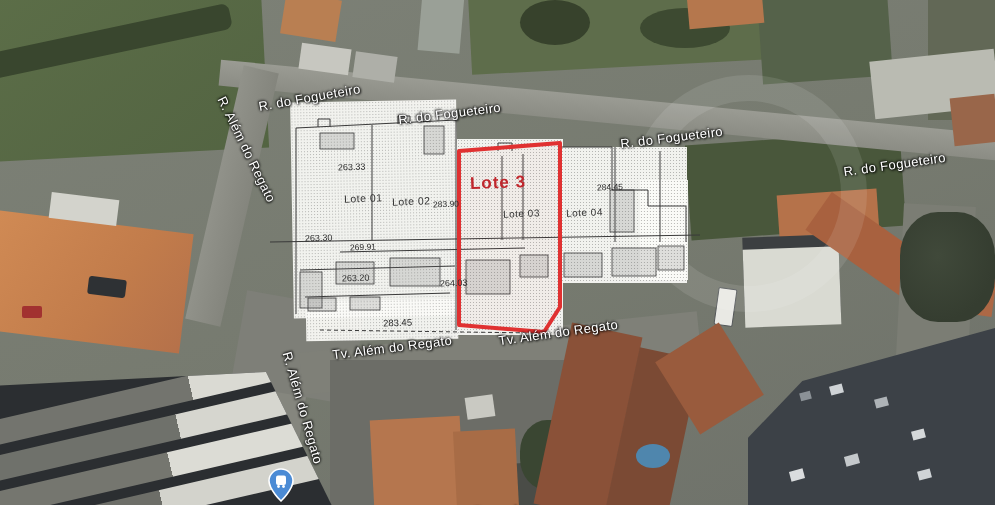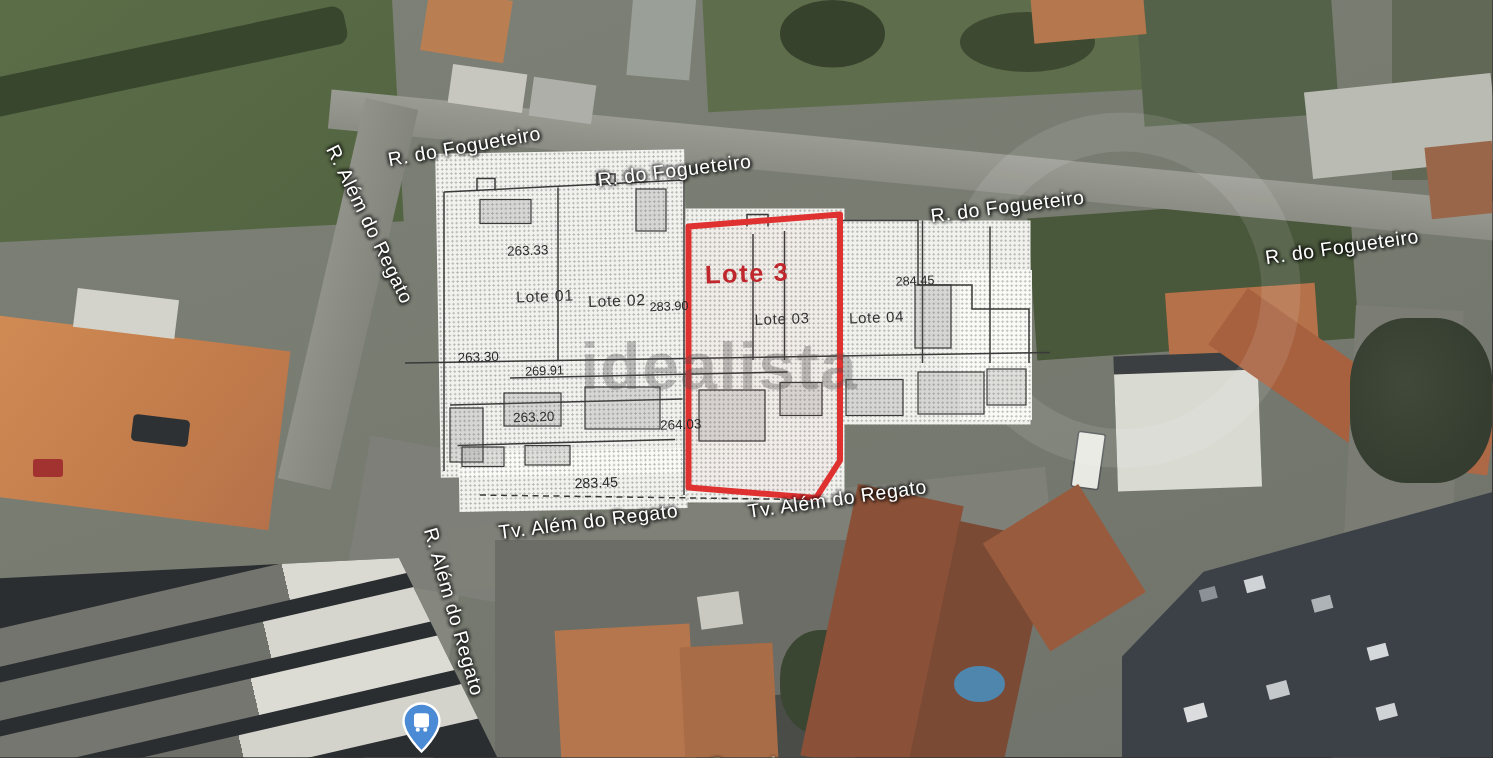--- a/index.html
+++ b/index.html
@@ -150,21 +150,20 @@
   <div class="plan-text hl-lot" style="left:470px;top:173px;color:#c0272d;">Lote 3</div>
   <div class="plan-text lot-name" style="left:503px;top:208px;font-size:10px;">Lote 03</div>
   <div class="plan-text lot-name" style="left:566px;top:207px;font-size:10px;">Lote 04</div>
   <div class="plan-text" style="left:597px;top:182px;font-size:8.5px;">284.45</div>
   <div class="plan-text" style="left:305px;top:233px;">263.30</div>
   <div class="plan-text" style="left:350px;top:242px;font-size:8.5px;">269.91</div>
   <div class="plan-text" style="left:342px;top:273px;">263.20</div>
   <div class="plan-text" style="left:440px;top:278px;">264.03</div>
   <div class="plan-text" style="left:383px;top:317px;font-size:9.5px;">283.45</div>
 
-  <div class="watermark" style="left:387px;top:220px;">idealista</div>
 
   <div class="street-label" style="left:258px;top:90px;transform:rotate(-10deg);">R. do Fogueteiro</div>
   <div class="street-label" style="left:398px;top:106px;transform:rotate(-7deg);">R. do Fogueteiro</div>
   <div class="street-label" style="left:620px;top:130px;transform:rotate(-7deg);">R. do Fogueteiro</div>
   <div class="street-label" style="left:843px;top:157px;transform:rotate(-8deg);">R. do Fogueteiro</div>
   <div class="street-label" style="left:228px;top:94px;transform:rotate(64deg);transform-origin:0 0;">R. Além do Regato</div>
   <div class="street-label" style="left:294px;top:350px;transform:rotate(74deg);transform-origin:0 0;">R. Além do Regato</div>
   <div class="street-label" style="left:332px;top:340px;transform:rotate(-7deg);">Tv. Além do Regato</div>
   <div class="street-label" style="left:498px;top:325px;transform:rotate(-8deg);">Tv. Além do Regato</div>
 

